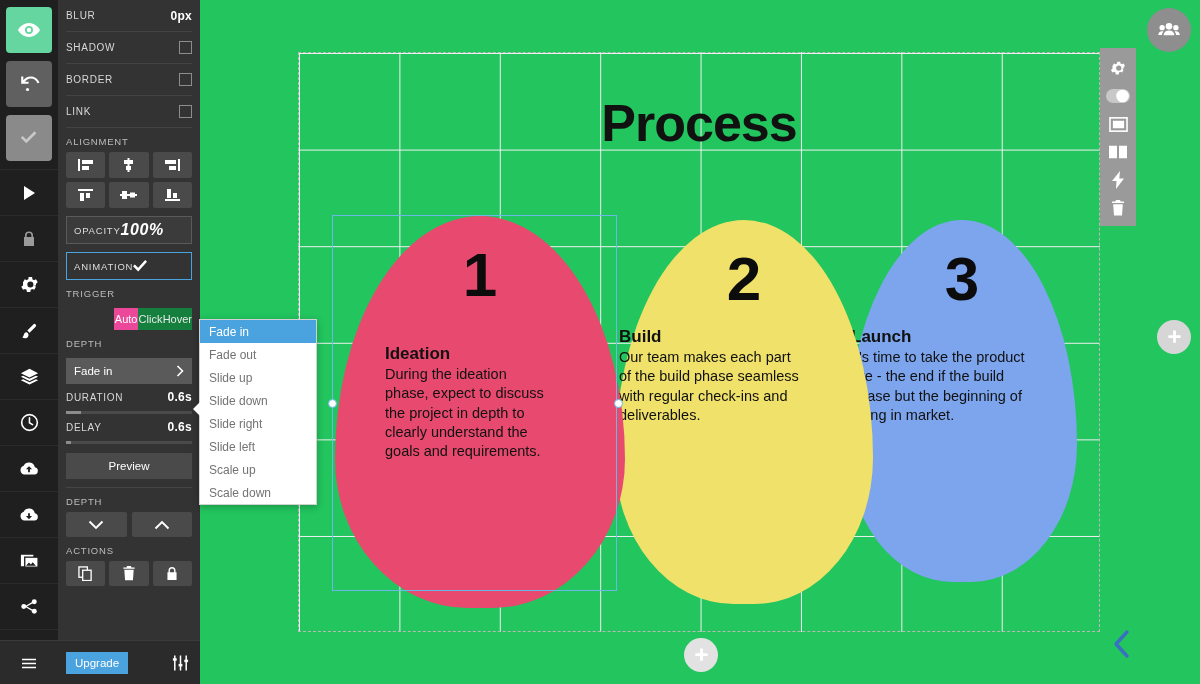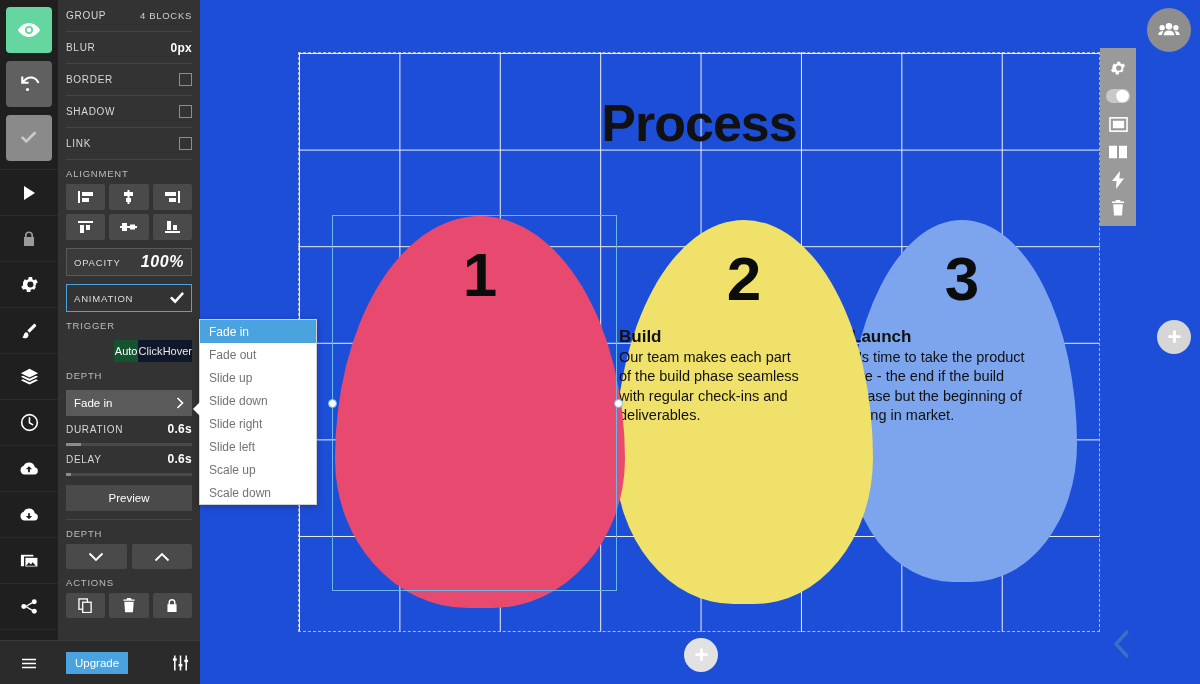--- a/index.html
+++ b/index.html
@@ -64,33 +64,33 @@
     padding: 8px 0 5px 0;
   }
   .align-grid { display: grid; grid-template-columns: repeat(3, 1fr); gap: 4px; }
   .align-btn {
     height: 26px; background: #4a4a4a; border-radius: 2px;
     display: flex; align-items: center; justify-content: center;
   }
   .boxrow {
     height: 28px; margin-top: 8px; background: #3b3b3b;
     border: 1px solid #5a5a5a;
-    display: flex; align-items: center; justify-content: space-between;
+    display: flex; align-items: center; 
     padding: 0 7px;
   }
   .boxrow.accent { border-color: #4aa3df; background: #333; }
   .boxrow .bl { font-size: 9.5px; letter-spacing: .8px; color: #dedede; }
   .boxrow .br { font-size: 16px; font-weight: bold; color: #fff; font-style: italic; }
   .trigger-wrap { display: flex; margin-top: 4px; }
   .trig {
-    flex: 1; height: 22px; background: #0f172a; color: #e9e9e9;
+    flex: 1; height: 22px; background: #15803d; color: #e9e9e9;
     font-size: 11px; display: flex; align-items: center; justify-content: center;
     letter-spacing: 0;
   }
-  .trig.on { background: #14532d; color: #fff; margin-left: 48px; }
+  .trig.on { background: #ec4899; color: #fff; margin-left: 48px; }
   .select-row {
     height: 26px; margin-top: 4px; background: #5a5a5a; color: #fff;
     display: flex; align-items: center; justify-content: space-between;
     padding: 0 8px; font-size: 11.5px; letter-spacing: 0;
   }
   .mini-slider { height: 3px; background: #4a4a4a; margin-top: 1px; position: relative; }
   .mini-slider i { position: absolute; left: 0; top: 0; height: 3px; background: #8c8c8c; }
   .preview-btn {
     height: 26px; margin-top: 9px; background: #4a4a4a; color: #fff;
     display: flex; align-items: center; justify-content: center;
@@ -127,21 +127,21 @@
   }
   .dd-item.sel { background: #4aa3df; color: #fff; }
   .dd-caret {
     position: absolute; left: -7px; top: 82px;
     width: 0; height: 0;
     border-top: 7px solid transparent; border-bottom: 7px solid transparent;
     border-right: 7px solid #ffffff;
   }
 
   
-  .stage { position: absolute; left: 200px; top: 0; right: 0; bottom: 0; background: #1d4ed8; }
+  .stage { position: absolute; left: 200px; top: 0; right: 0; bottom: 0; background: #22c55e; }
   .artboard {
     position: absolute; left: 98px; top: 52px; width: 802px; height: 580px;
     border: 1px dashed #b9b9b9;
     background-image:
       linear-gradient(to right, #f0f0f0 1px, transparent 1px),
       linear-gradient(to bottom, #f0f0f0 1px, transparent 1px);
     background-size: 100.4px 96.6px;
   }
   .title {
     position: absolute; left: 0; right: 0; top: 40px;
@@ -317,37 +317,33 @@
         <svg width="22" height="22" viewBox="0 0 22 22">
             <path stroke="#fff" stroke-width="1.7" d="M4 7.5h14M4 11.5h14M4 15.5h14"></path>
           </svg>
       </span>
     </div>
   </div>
 
   <div class="panel">
     <div class="panel-inner">
 
-      <div class="prow">
-        <span class="lbl">GROUP</span>
-        <span class="val sm">4 BLOCKS</span>
-      </div>
 
       <div class="prow">
         <span class="lbl">BLUR</span>
         <span class="val">0px</span>
       </div>
 
       <div class="prow">
+        <span class="lbl">SHADOW</span>
+        <span class="chk"></span>
+      </div>
+
+      <div class="prow">
         <span class="lbl">BORDER</span>
-        <span class="chk"></span>
-      </div>
-
-      <div class="prow">
-        <span class="lbl">SHADOW</span>
         <span class="chk"></span>
       </div>
 
       <div class="prow">
         <span class="lbl">LINK</span>
         <span class="chk"></span>
       </div>
 
       <div class="sect-label">ALIGNMENT</div>
       <div class="align-grid">
@@ -546,20 +542,22 @@
         <div class="num">2</div>
         <div class="body" style="left:4px; width:182px;">
           <div class="h">Build</div>
           <div class="p">Our team makes each part of the build phase seamless with regular check-ins and deliverables.</div>
         </div>
       </div>
 
       <div class="blob" style="left:36px; top:163px; width:290px; height:392px; background:#e84a6f; z-index:5">
         <div class="num">1</div>
         <div class="body" style="left:50px; top:128px; width:168px;">
+          <div class="h">Ideation</div>
+          <div class="p">During the ideation phase, expect to discuss the project in depth to clearly understand the goals and requirements.</div>
         </div>
       </div>
 
       <div class="selbox" style="left:33px; top:162px; width:285px; height:376px;">
         <div class="handle" style="left:-5px; top:183px;"></div>
         <div class="handle" style="left:281px; top:183px;"></div>
       </div>
       <div class="sizebadge" style="left:152px; top:538px;">341 × 446</div>
     </div>
 

